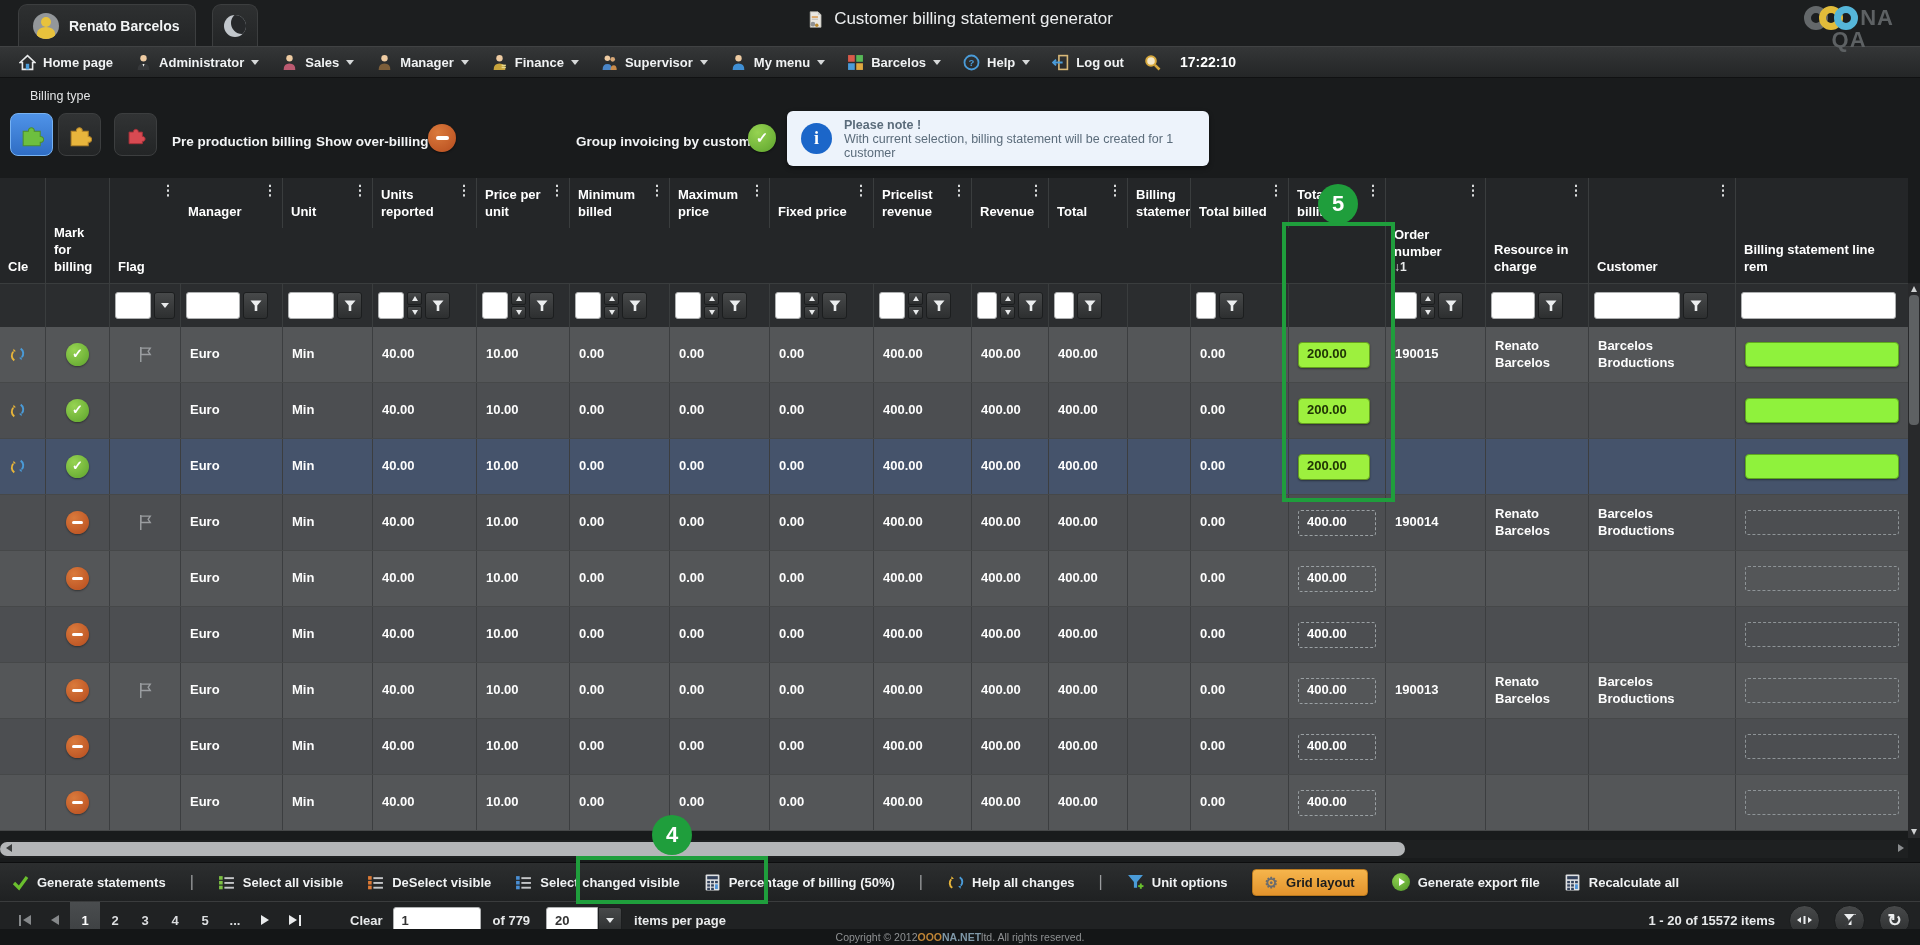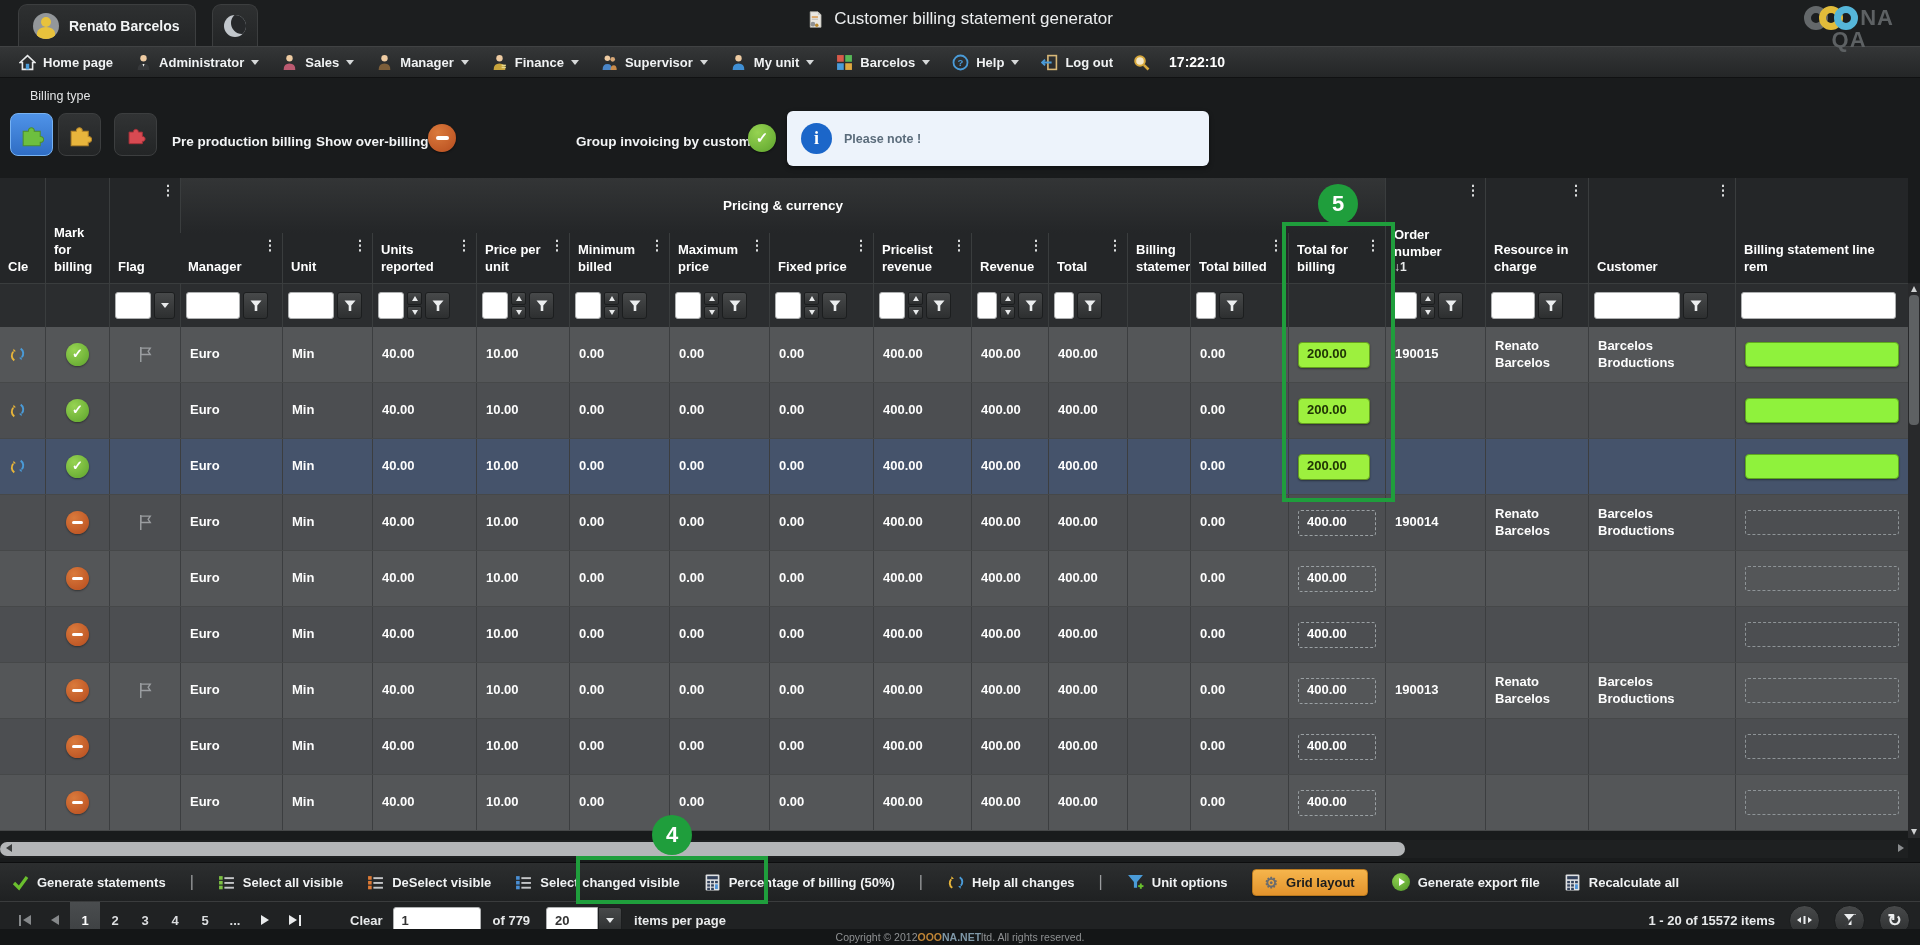--- a/index.html
+++ b/index.html
@@ -239,21 +239,21 @@
         <path d="M8 15 Q8 10.5 11 10.5 Q13.8 10.5 13.8 15 Z" fill="#c88a4a"></path>
       </svg>
     <span>Supervisor</span>
     <span class="caret"></span>
   </div>
   <div class="menu-item">
     <svg class="mi" viewBox="0 0 14 16">
         <circle cx="7" cy="4" r="3" fill="#eecba2"></circle>
         <path d="M1.5 15 Q1.5 9 7 9 Q12.5 9 12.5 15 Z" fill="#3f8fd4"></path>
       </svg>
-    <span>My unit</span>
+    <span>My menu</span>
     <span class="caret"></span>
   </div>
   <div class="menu-item">
     <svg class="mi" viewBox="0 0 16 16">
         <rect x="1" y="1" width="6.3" height="6.3" fill="#d85a4a"></rect>
         <rect x="8.7" y="1" width="6.3" height="6.3" fill="#58b858"></rect>
         <rect x="1" y="8.7" width="6.3" height="6.3" fill="#4a9bd8"></rect>
         <rect x="8.7" y="8.7" width="6.3" height="6.3" fill="#e0a840"></rect>
       </svg>
     <span>Barcelos</span>
@@ -307,39 +307,37 @@
     <span></span>
   </div>
 
 <div class="gi-label">Group invoicing by customer</div>
 <div class="ic-check-lg">✓</div>
 
 <div class="note-box">
   <div class="note-i">i</div>
   <div>
     <div class="note-title">Please note !</div>
+    <div class="note-text">With current selection, billing statement will be created for 1 customer</div>
   </div>
 </div>
 
 <div class="grid" id="grid">
     <div class="ghead">
       <div class="gcell" style="width:45px">
         <span>Cle</span>
       </div>
       <div class="gcell" style="width:64px">
         <span>Mark for billing</span>
       </div>
       <div class="gcell" style="width:71px">
         <span class="dots">⋮</span>
         <span>Flag</span>
       </div>
       <div class="group-wrap" style="width:1205px">
-        <div class="group-band">
-          <span>Pricing &amp; currency</span>
-        </div>
         <div class="sub-row">
           <div class="gcell" style="width:102px">
             <span class="dots">⋮</span>
             <span>Manager</span>
           </div>
           <div class="gcell" style="width:90px">
             <span class="dots">⋮</span>
             <span>Unit</span>
           </div>
           <div class="gcell" style="width:104px">

